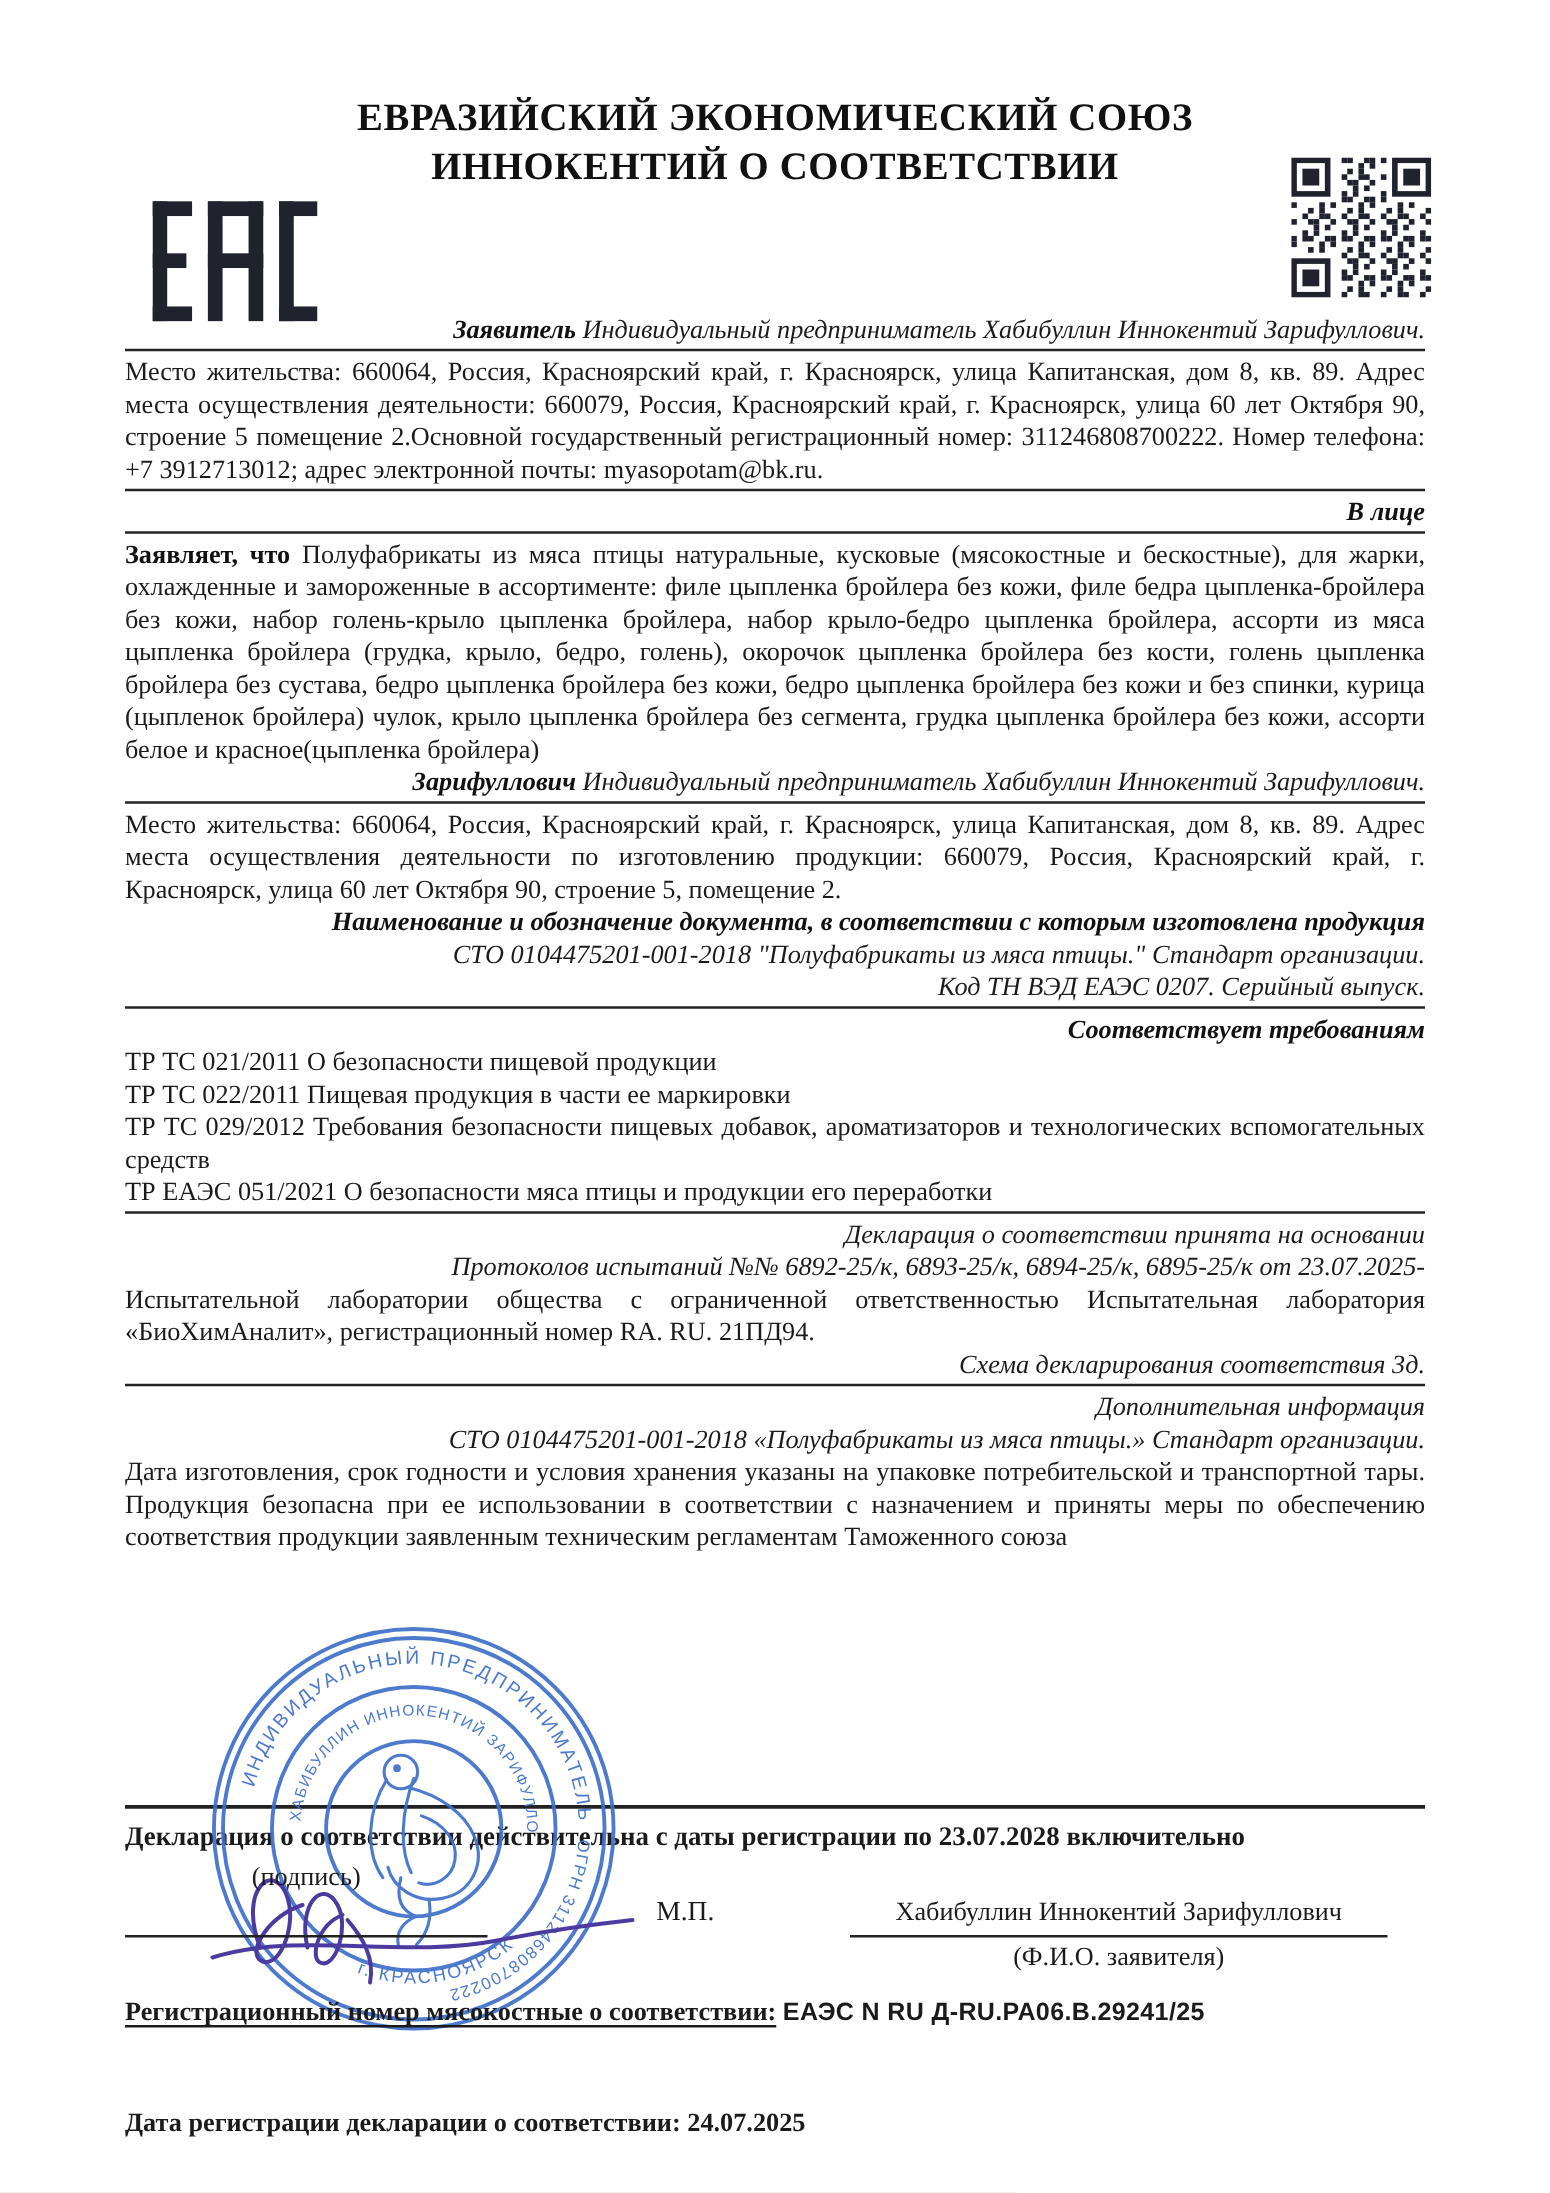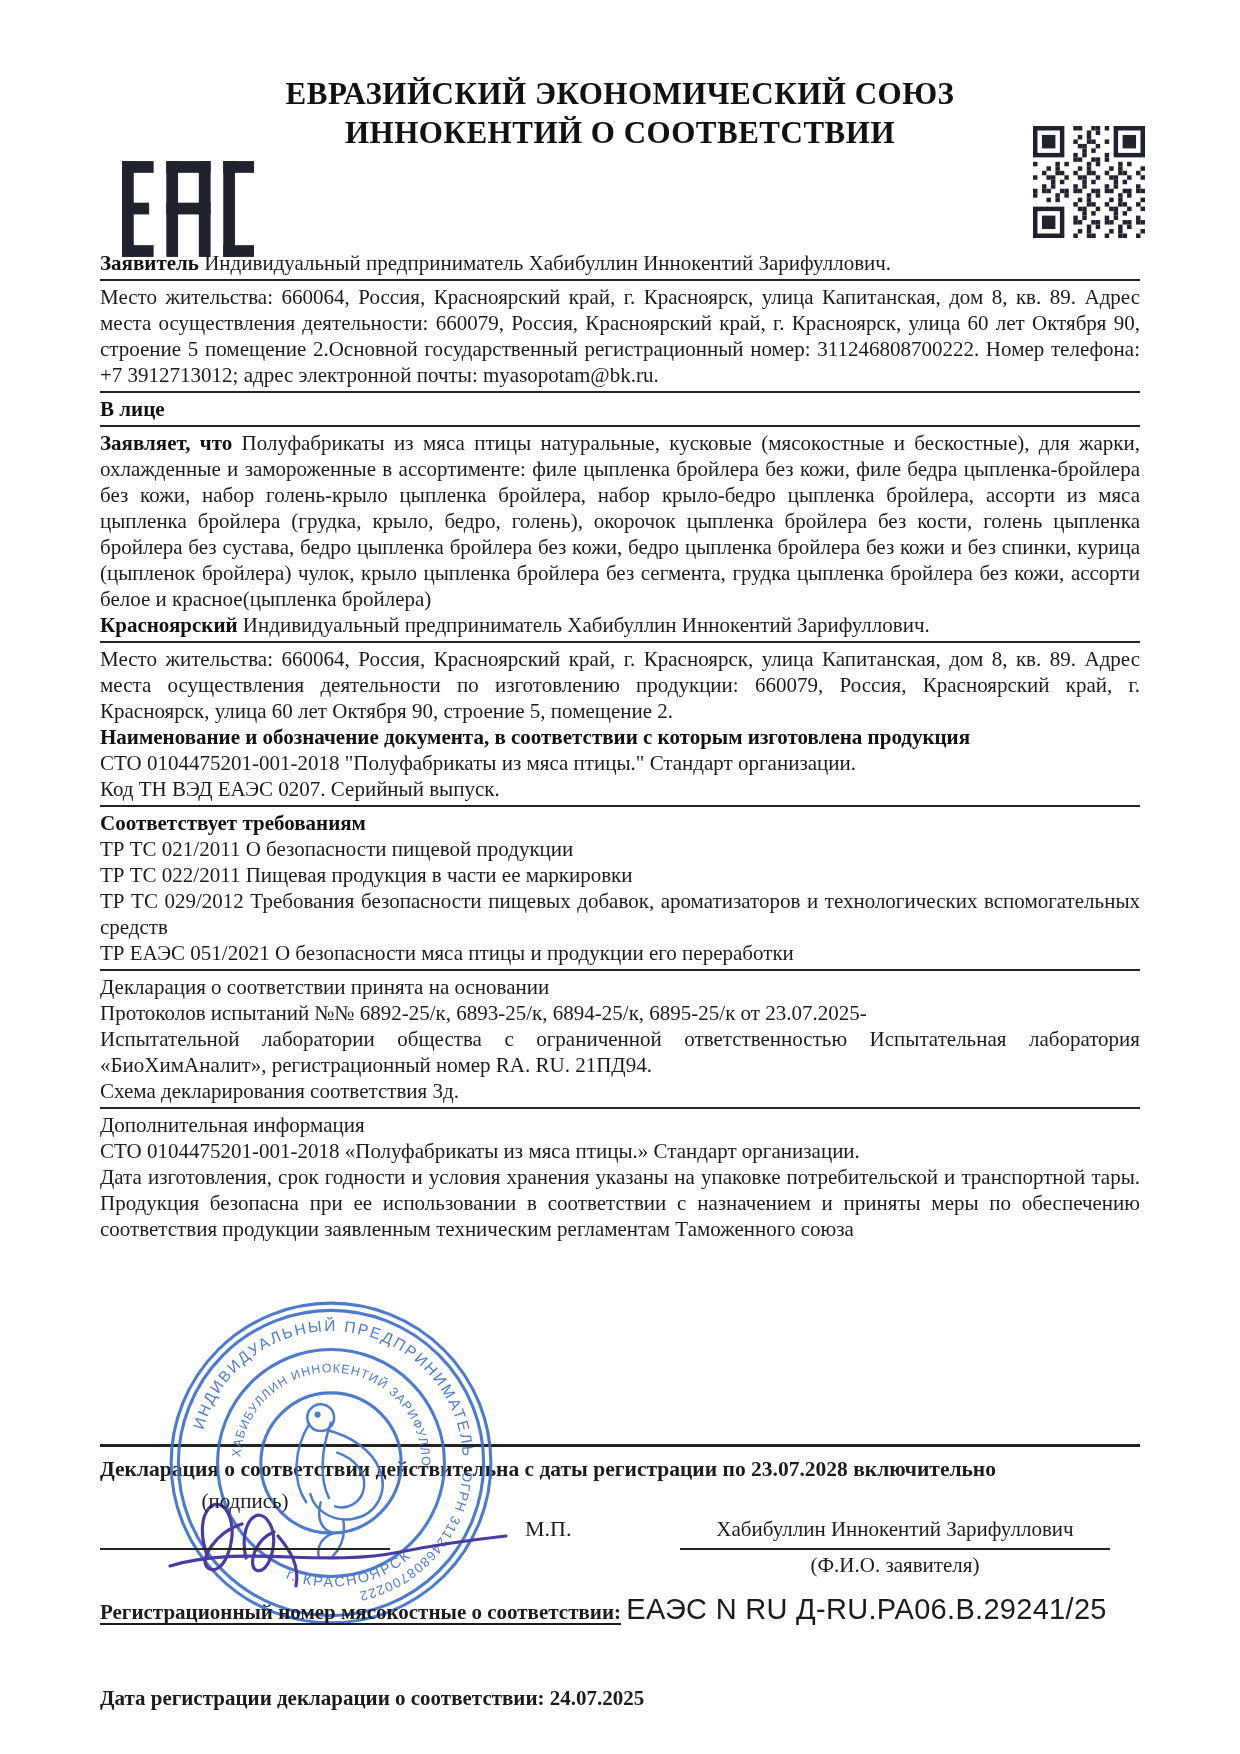--- a/index.html
+++ b/index.html
@@ -8,29 +8,29 @@
     margin:0 auto;font-family:"Liberation Serif","DejaVu Serif",serif;color:#1b1b1b;
     overflow:hidden;
   }
   .title{position:absolute;left:100px;top:74px;width:1040px;text-align:center;
     font-weight:bold;font-size:31px;line-height:39px;letter-spacing:0.5px;color:#111;}
   .eac-logo{position:absolute;left:122px;top:156px;}
   .qr{position:absolute;left:1033px;top:126px;}
   .body{position:absolute;left:100px;top:250px;width:1040px;
     font-size:21px;line-height:26px;}
   .body p{margin:0;text-align:justify;}
-  .body .nojust{text-align:left;}
+  .body .nojust{text-align:right;font-style:italic;}
   .rule{border:none;border-top:2.5px solid #232323;margin:3px 0;}
   b{color:#111;}
   .abs{position:absolute;font-size:21px;line-height:26px;}
   .validity{font-weight:bold;font-size:21.5px;}
   .sigline{position:absolute;border-top:2px solid #222;height:0;}
   .center{text-align:center;}
   .reg-label{font-weight:bold;text-decoration:underline;text-underline-offset:4px;}
-  .reg-value{font-family:"Liberation Sans","DejaVu Sans",sans-serif;font-weight:normal;font-size:29px;letter-spacing:0.3px;}
+  .reg-value{font-family:"Liberation Sans","DejaVu Sans",sans-serif;font-weight:bold;font-size:20px;letter-spacing:0.3px;}
   .date-line{font-weight:bold;}
   .stamp{position:absolute;left:166px;top:1298px;opacity:0.92;}
   .signature-svg{position:absolute;left:150px;top:1440px;}
 </style>
 </head>
 <body>
 
 <div class="page">
 
   <div class="title">
@@ -219,21 +219,21 @@
     </svg>
 
   <div class="body">
     <p class="nojust"><b>Заявитель</b> <span>Индивидуальный предприниматель Хабибуллин Иннокентий Зарифуллович.</span></p>
     <div class="rule"></div>
     <p>Место жительства: 660064, Россия, Красноярский край, г. Красноярск, улица Капитанская, дом 8, кв. 89. Адрес места осуществления деятельности: 660079, Россия, Красноярский край, г. Красноярск, улица 60 лет Октября 90, строение 5 помещение 2.Основной государственный регистрационный номер: 311246808700222. Номер телефона: +7 3912713012; адрес электронной почты: myasopotam@bk.ru.</p>
     <div class="rule"></div>
     <p class="nojust"><b>В лице</b></p>
     <div class="rule"></div>
     <p><b>Заявляет, что</b> <span>Полуфабрикаты из мяса птицы натуральные, кусковые (мясокостные и бескостные), для жарки, охлажденные и замороженные в ассортименте: филе цыпленка бройлера без кожи, филе бедра цыпленка-бройлера без кожи, набор голень-крыло цыпленка бройлера, набор крыло-бедро цыпленка бройлера, ассорти из мяса цыпленка бройлера (грудка, крыло, бедро, голень), окорочок цыпленка бройлера без кости, голень цыпленка бройлера без сустава, бедро цыпленка бройлера без кожи, бедро цыпленка бройлера без кожи и без спинки, курица (цыпленок бройлера) чулок, крыло цыпленка бройлера без сегмента, грудка цыпленка бройлера без кожи, ассорти белое и красное(цыпленка бройлера)</span></p>
-    <p class="nojust"><b>Красноярский</b> <span>Индивидуальный предприниматель Хабибуллин Иннокентий Зарифуллович.</span></p>
+    <p class="nojust"><b>Зарифуллович</b> <span>Индивидуальный предприниматель Хабибуллин Иннокентий Зарифуллович.</span></p>
     <div class="rule"></div>
     <p>Место жительства: 660064, Россия, Красноярский край, г. Красноярск, улица Капитанская, дом 8, кв. 89. Адрес места осуществления деятельности по изготовлению продукции: 660079, Россия, Красноярский край,  г. Красноярск, улица 60 лет Октября 90, строение 5, помещение 2.</p>
     <p class="nojust"><b>Наименование и обозначение документа, в соответствии с которым изготовлена продукция</b></p>
     <p class="nojust">СТО 0104475201-001-2018 "Полуфабрикаты из мяса птицы." Стандарт организации.</p>
     <p class="nojust">Код ТН ВЭД ЕАЭС 0207. Серийный выпуск.</p>
     <div class="rule"></div>
     <p class="nojust"><b>Соответствует требованиям</b></p>
     <p>ТР ТС 021/2011 О безопасности пищевой продукции</p>
     <p>ТР ТС 022/2011 Пищевая продукция в части ее маркировки</p>
     <p>ТР ТС 029/2012 Требования безопасности пищевых добавок, ароматизаторов и технологических вспомогательных средств</p>

